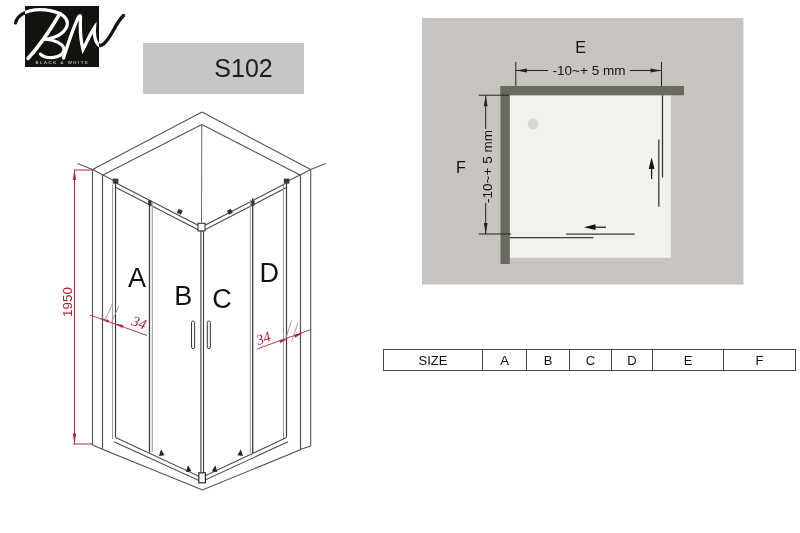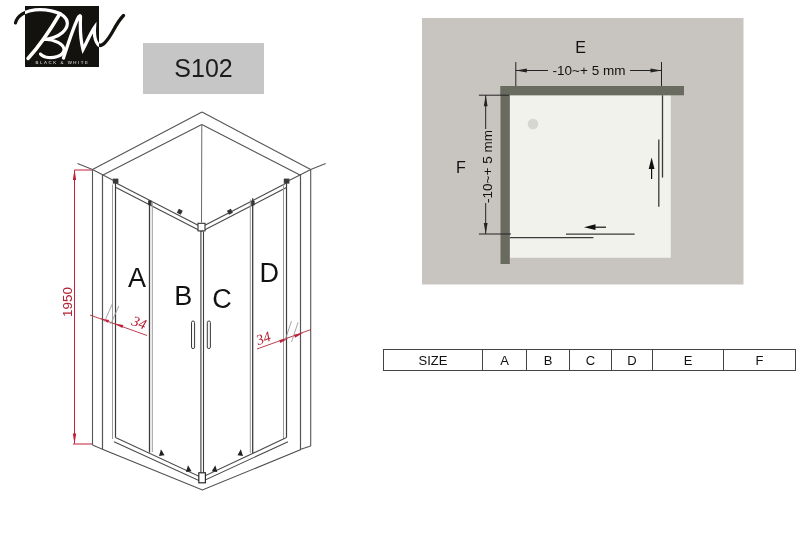--- a/index.html
+++ b/index.html
@@ -30,21 +30,21 @@
   <use href="#bwglyphs" stroke="#14120f"></use>
 
   <rect x="25" y="6" width="74" height="61" fill="#14120f"></rect>
 
   <use href="#bwglyphs" stroke="#ffffff" clip-path="url(#logobox)"></use>
 
   <text x="62.5" y="63.5" text-anchor="middle" font-size="4.4" letter-spacing="1.55" fill="#efefef" text-rendering="geometricPrecision" font-family="Liberation Sans, sans-serif">BLACK &amp; WHITE</text>
 </svg>
 
 <div class="abs" style="left:143px;top:43px;width:121px;height:51px;background:#c6c6c6;
-     display:flex;align-items:center;justify-content:center;font-size:25px;color:#1c1c1c;">S102</div>
+     display:flex;align-items:center;justify-content:center;font-size:25px;color:#1c1c1c;padding-left:40px;">S102</div>
 
 <svg class="abs" style="left:0;top:0" width="800" height="533" viewBox="0 0 800 533">
   <g fill="none" stroke-linecap="butt">
 
     <g stroke="#555" stroke-width="1.1">
       <line x1="92.5" y1="169.5" x2="92.5" y2="445"></line>
       <line x1="102.5" y1="175" x2="102.5" y2="449.5" stroke-width="1.2"></line>
       <line x1="92.5" y1="169.5" x2="103" y2="175"></line>
       <line x1="92.5" y1="445" x2="103" y2="449.5"></line>
     </g>

